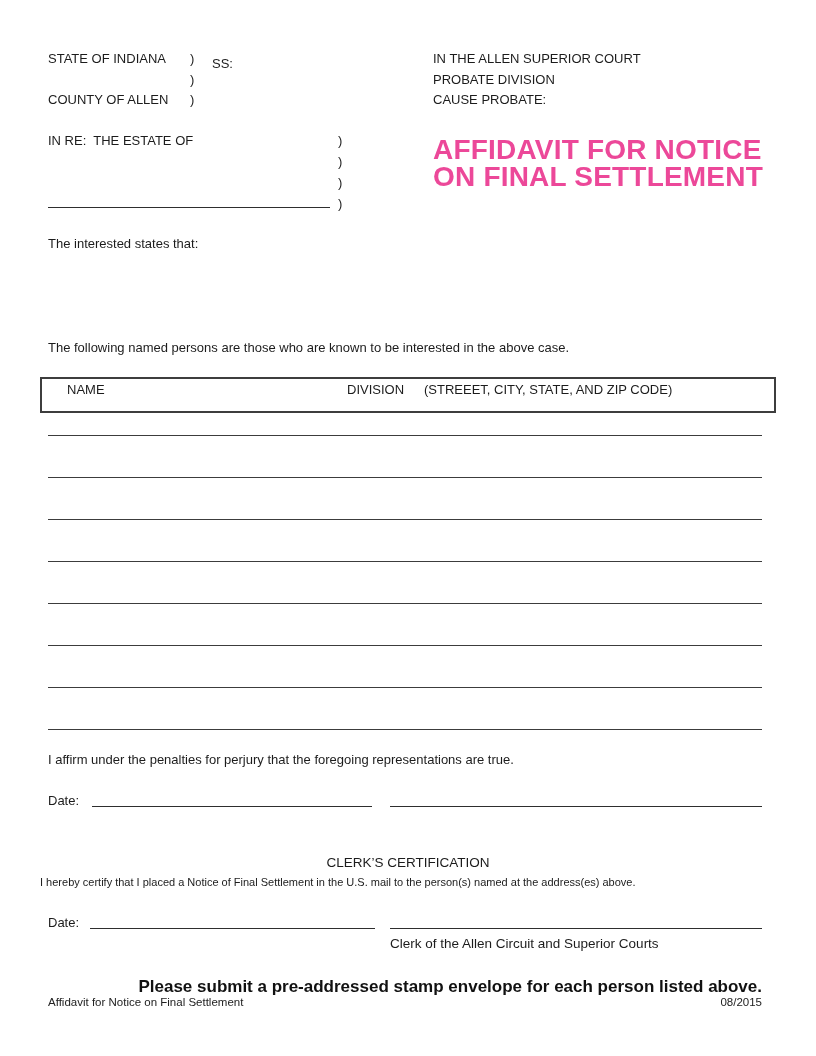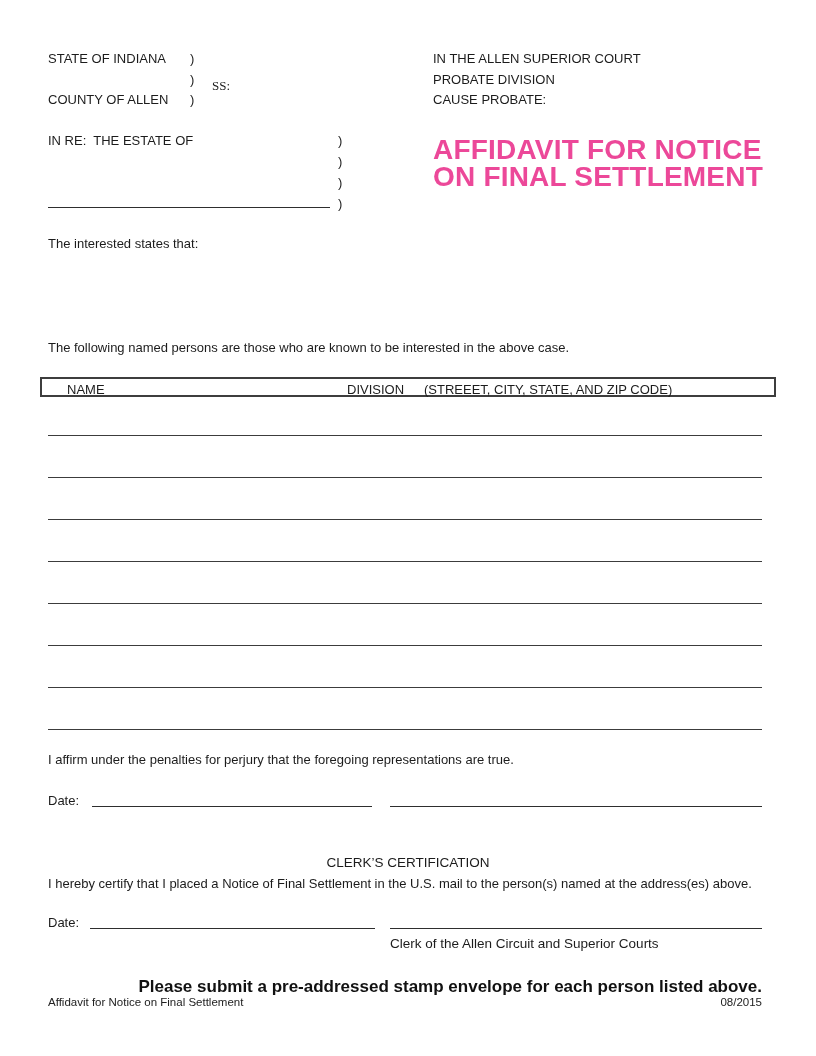--- a/index.html
+++ b/index.html
@@ -46,21 +46,21 @@
 </head>
 <body>
 
 <div class="page">
 
   <span class="abs" style="left:48px; top:51px;">STATE OF INDIANA</span>
   <span class="abs paren" style="left:190px; top:51px;">)</span>
   <span class="abs" style="left:433px; top:51px;">IN THE ALLEN SUPERIOR COURT</span>
 
   <span class="abs paren" style="left:190px; top:71.5px;">)</span>
-  <span class="abs" style="left:212px; top:78px;font-family:Liberation Serif, serif;">SS:</span>
+  <span class="abs" style="left:212px; top:56px;">SS:</span>
   <span class="abs" style="left:433px; top:71.5px;">PROBATE DIVISION</span>
 
   <span class="abs" style="left:48px; top:92px;">COUNTY OF ALLEN</span>
   <span class="abs paren" style="left:190px; top:92px;">)</span>
   <span class="abs" style="left:433px; top:92px;">CAUSE PROBATE:</span>
 
   <span class="abs pre" style="left:48px; top:133px;">IN RE:  THE ESTATE OF</span>
   <span class="abs paren" style="left:338px; top:133px;">)</span>
   <span class="abs paren" style="left:338px; top:154px;">)</span>
   <span class="abs paren" style="left:338px; top:175px;">)</span>
@@ -70,21 +70,21 @@
   <div class="abs title" style="left:433px; top:136px;">
     <div>AFFIDAVIT FOR NOTICE</div>
     <div>ON FINAL SETTLEMENT</div>
   </div>
 
   <span class="abs" style="left:48px; top:236px;">The interested states that:</span>
 
 
   <span class="abs" style="left:48px; top:340px;">The following named persons are those who are known to be interested in the above case.</span>
 
-  <div class="abs table-header-box" style="left:40px; top:377px; width:736px; height:20px;">
+  <div class="abs table-header-box" style="left:40px; top:377px; width:736px; height:36px;">
     <span class="abs" style="left:25px; top:3px;">NAME</span>
     <span class="abs" style="left:305px; top:3px;">DIVISION</span>
     <span class="abs" style="left:382px; top:3px;">(STREEET, CITY, STATE, AND ZIP CODE)</span>
   </div>
 
   <div class="abs" style="left:48px; top:394px; width:714px;">
       <div class="entry-line"></div>
       <div class="entry-line"></div>
       <div class="entry-line"></div>
       <div class="entry-line"></div>
@@ -94,21 +94,21 @@
       <div class="entry-line"></div>
     </div>
 
   <span class="abs" style="left:48px; top:752px;">I affirm under the penalties for perjury that the foregoing representations are true.</span>
 
   <span class="abs" style="left:48px; top:793px;">Date:</span>
   <span class="abs blank" style="left:92px; top:793px; width:280px; height:13px;"></span>
   <span class="abs blank" style="left:390px; top:793px; width:372px; height:13px;"></span>
 
   <div class="abs clerk-heading" style="left:0; top:855px; width:816px;">CLERK’S CERTIFICATION</div>
-  <span class="abs" style="left:48px; top:876px; font-size:13px;">I hereby certify that I placed a Notice of Final Settlement in the U.S. mail to the person(s) named at the address(es) above.</span>
+  <span class="abs" style="left:40px; top:876px; font-size:11px;">I hereby certify that I placed a Notice of Final Settlement in the U.S. mail to the person(s) named at the address(es) above.</span>
 
   <span class="abs" style="left:48px; top:915px;">Date:</span>
   <span class="abs blank" style="left:90px; top:915px; width:285px; height:13px;"></span>
   <span class="abs blank" style="left:390px; top:915px; width:372px; height:13px;"></span>
   <span class="abs sig-caption" style="left:390px; top:936px;">Clerk of the Allen Circuit and Superior Courts</span>
 
   <span class="abs bold-note nowrap" style="right:54px; top:977px;">Please submit a pre-addressed stamp envelope for each person listed above.</span>
 
   <span class="abs footer-text" style="left:48px; top:996px;">Affidavit for Notice on Final Settlement</span>
   <span class="abs footer-text" style="right:54px; top:996px;">08/2015</span>

